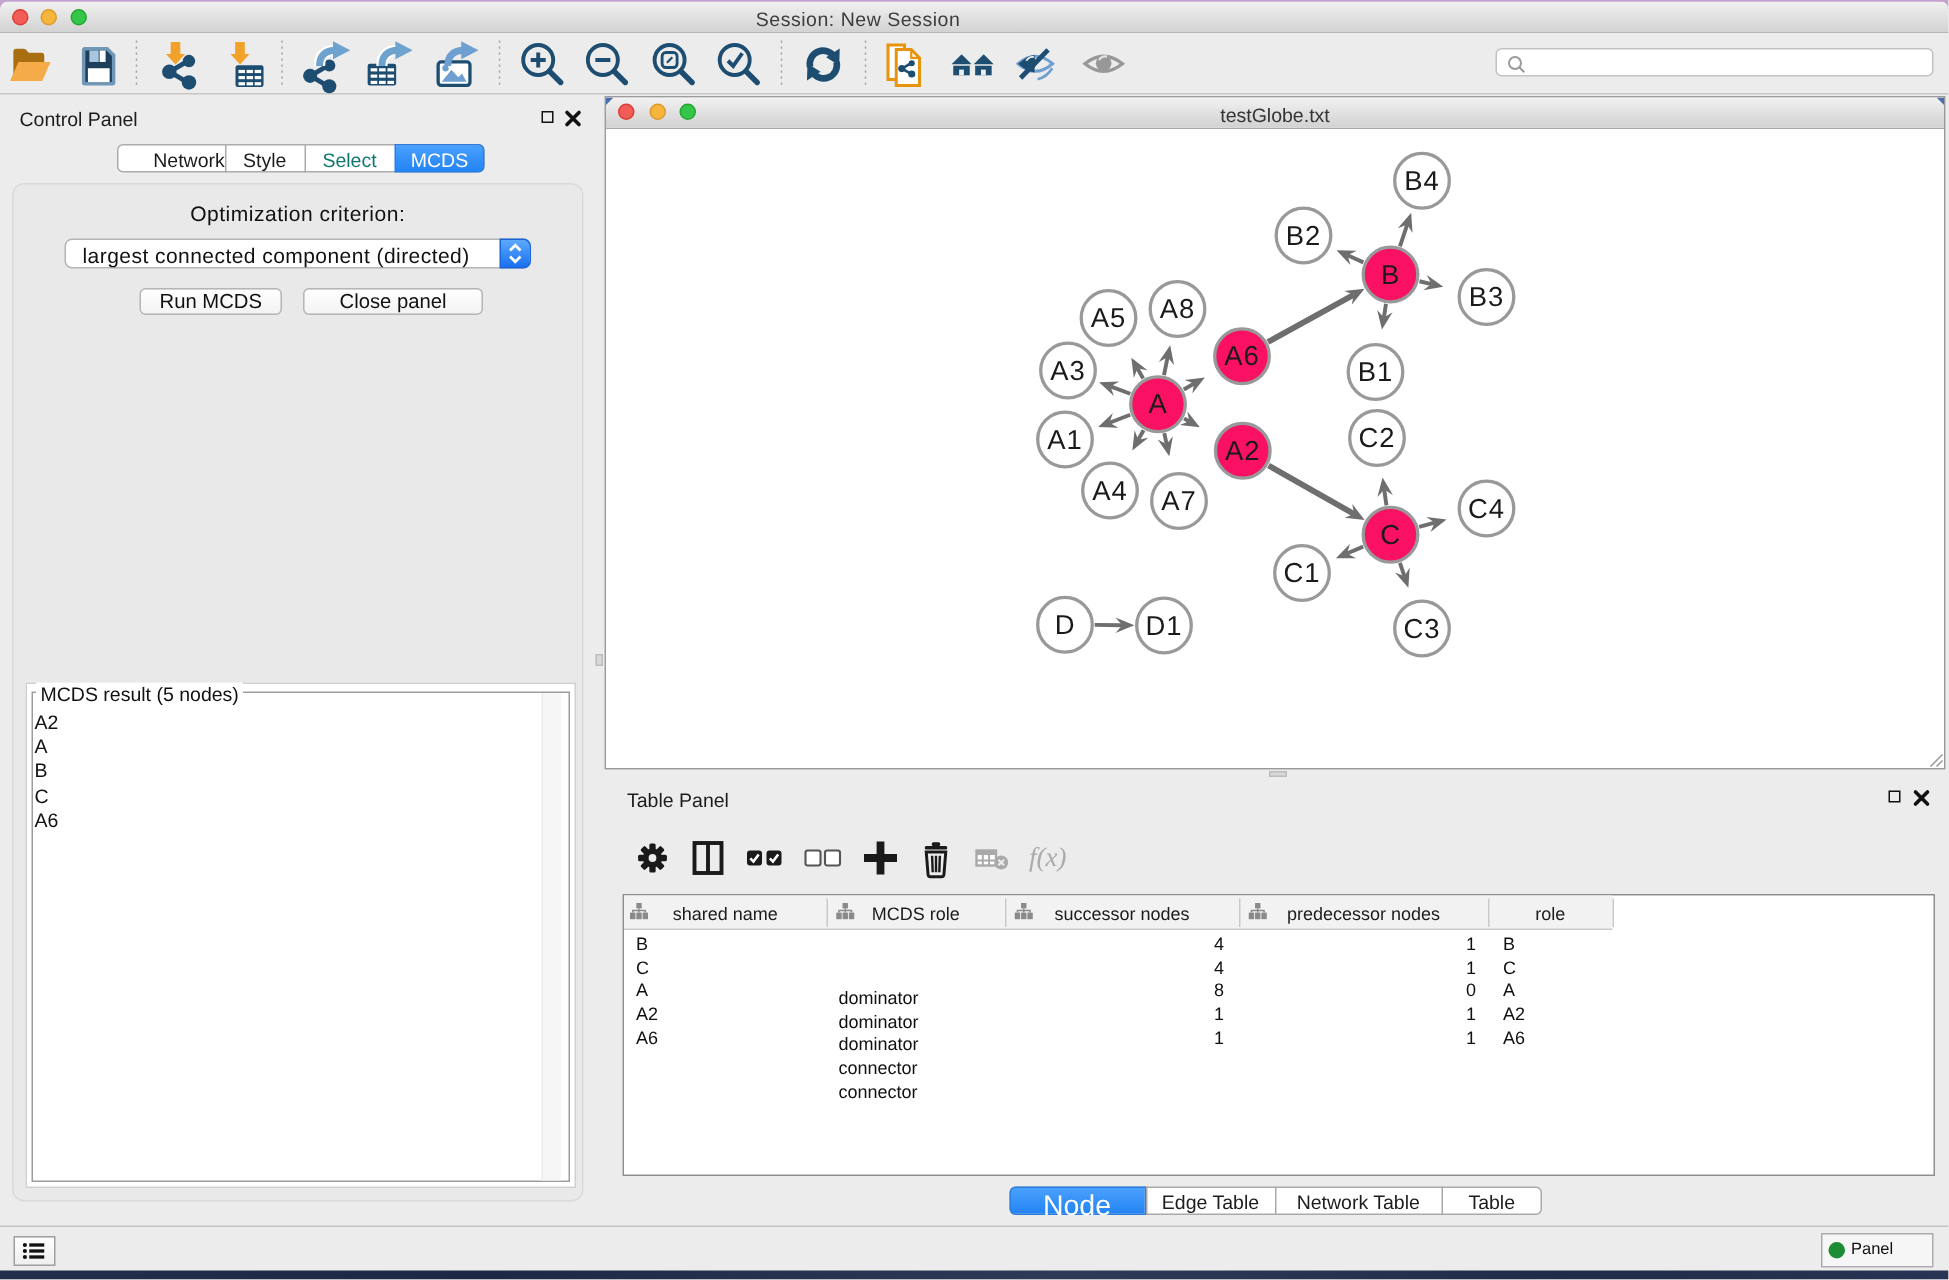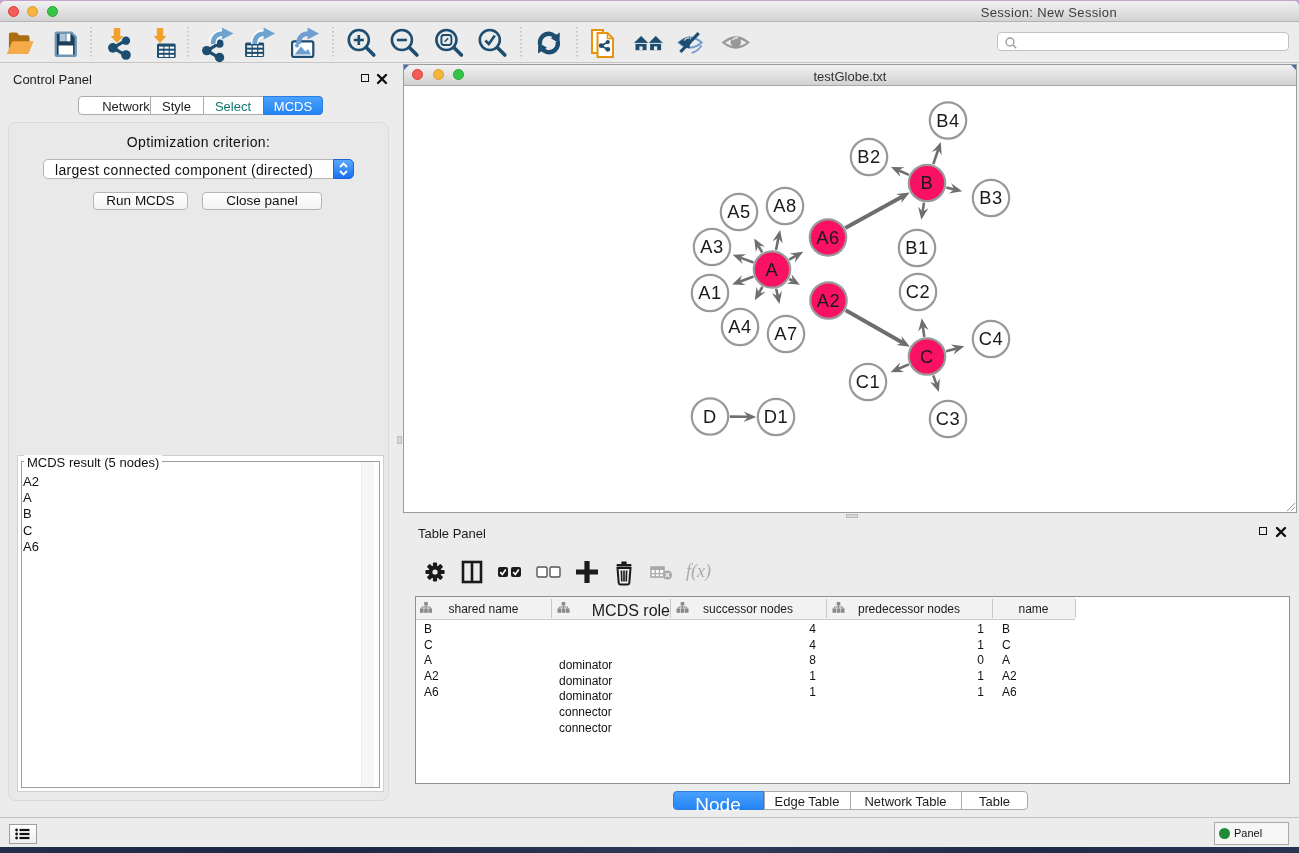--- a/index.html
+++ b/index.html
@@ -10,21 +10,21 @@
 </head>
 <body>
 
 <div class="abs" style="left:0;top:0;width:1299px;height:6px;background:#c3a3cd;"></div>
 
 <div class="abs" style="left:0;top:1px;width:1299px;height:21px;background:linear-gradient(180deg,#f1f1f1,#dcdcdc 70%,#d2d2d2);border-bottom:1px solid #b4b4b4;border-radius:5px 5px 0 0;"></div>
 <div class="abs" style="left:0;top:22px;width:1299px;height:4px;background:#ececec;"></div>
 <div class="abs" style="left:7.5px;top:5.8px;width:11.4px;height:11.4px;border-radius:50%;background:#f25e57;border:1px solid #da3e36;"></div>
 <div class="abs" style="left:27.1px;top:5.8px;width:11.4px;height:11.4px;border-radius:50%;background:#f6b53c;border:1px solid #df9b27;"></div>
 <div class="abs" style="left:46.8px;top:5.8px;width:11.4px;height:11.4px;border-radius:50%;background:#35c649;border:1px solid #24a732;"></div>
-<div class="abs" style="left:0;top:5px;width:1117px;text-align:right;font-size:13px;letter-spacing:0.35px;color:#3c3c3c;padding-left:27px;">Session: New Session</div>
+<div class="abs" style="left:0;top:5px;width:1117px;text-align:center;font-size:13px;letter-spacing:0.35px;color:#3c3c3c;padding-left:27px;">Session: New Session</div>
 
 <div class="abs" style="left:0;top:22px;width:1299px;height:41px;background:#ececec;border-bottom:1px solid #c6c6c6;"></div>
 <svg class="abs" style="left:0;top:22px;" width="760" height="41" viewBox="0 0 760 41">
 <line x1="91" y1="5" x2="91" y2="37" stroke="#a6a6a6" stroke-width="1" stroke-dasharray="1.5,2.5"></line>
 <line x1="188" y1="5" x2="188" y2="37" stroke="#a6a6a6" stroke-width="1" stroke-dasharray="1.5,2.5"></line>
 <line x1="333" y1="5" x2="333" y2="37" stroke="#a6a6a6" stroke-width="1" stroke-dasharray="1.5,2.5"></line>
 <line x1="521" y1="5" x2="521" y2="37" stroke="#a6a6a6" stroke-width="1" stroke-dasharray="1.5,2.5"></line>
 <line x1="577" y1="5" x2="577" y2="37" stroke="#a6a6a6" stroke-width="1" stroke-dasharray="1.5,2.5"></line>
 <g transform="translate(1.5,4)">
       <path d="M7.4 25 L7.4 8.5 Q7.4 6.5 9.4 6.5 L14.2 6.5 Q15.6 6.5 16.4 7.6 L17.6 9.2 L26 9.2 Q28 9.2 28 11.2 L28 25 Z" fill="#a96d12"></path>
@@ -364,24 +364,24 @@
 <div class="abs" style="left:686px;top:561px;font-family:'Liberation Serif',serif;font-style:italic;font-size:18px;color:#aaaaaa;">f(x)</div>
 
 <div class="abs" style="left:415px;top:596px;width:875px;height:188px;background:#ffffff;border:1px solid #8f8f8f;"></div>
 <div class="abs" style="left:416px;top:597px;width:659px;height:23px;background:#f2f2f2;border-bottom:1px solid #cccccc;"></div>
 <div class="abs" style="left:551px;top:599px;width:1px;height:19px;background:#c9c9c9;"></div>
 <div class="abs" style="left:670px;top:599px;width:1px;height:19px;background:#c9c9c9;"></div>
 <div class="abs" style="left:826px;top:599px;width:1px;height:19px;background:#c9c9c9;"></div>
 <div class="abs" style="left:992px;top:599px;width:1px;height:19px;background:#c9c9c9;"></div>
 <div class="abs" style="left:1075px;top:599px;width:1px;height:19px;background:#c9c9c9;"></div>
 <div class="abs" style="left:416px;top:602px;width:135px;text-align:center;font-size:12px;color:#1c1c1c;">shared name</div>
-<div class="abs" style="left:551px;top:602px;width:119px;text-align:right;font-size:16px;color:#1c1c1c;">MCDS role</div>
+<div class="abs" style="left:551px;top:602px;width:119px;text-align:center;font-size:12px;color:#1c1c1c;">MCDS role</div>
 <div class="abs" style="left:670px;top:602px;width:156px;text-align:center;font-size:12px;color:#1c1c1c;">successor nodes</div>
 <div class="abs" style="left:826px;top:602px;width:166px;text-align:center;font-size:12px;color:#1c1c1c;">predecessor nodes</div>
-<div class="abs" style="left:992px;top:602px;width:83px;text-align:center;font-size:12px;color:#1c1c1c;">name</div>
+<div class="abs" style="left:992px;top:602px;width:83px;text-align:center;font-size:12px;color:#1c1c1c;">role</div>
 <svg class="abs" style="left:415px;top:597px;" width="660" height="23" viewBox="0 0 660 23">
 <g transform="translate(5,5)">
       <rect x="4.2" y="0" width="3.6" height="3.6" fill="#8a8a8a"></rect>
       <rect x="0" y="6.4" width="3.6" height="4.4" fill="#8a8a8a"></rect>
       <rect x="4.2" y="6.4" width="3.6" height="4.4" fill="#8a8a8a"></rect>
       <rect x="8.4" y="6.4" width="3.6" height="4.4" fill="#8a8a8a"></rect>
       <path d="M6 3.6 L6 6.4 M1.8 6.4 L1.8 5 L10.2 5 L10.2 6.4" fill="none" stroke="#8a8a8a" stroke-width="1"></path>
     </g>
 <g transform="translate(142.5,5)">
       <rect x="4.2" y="0" width="3.6" height="3.6" fill="#8a8a8a"></rect>

